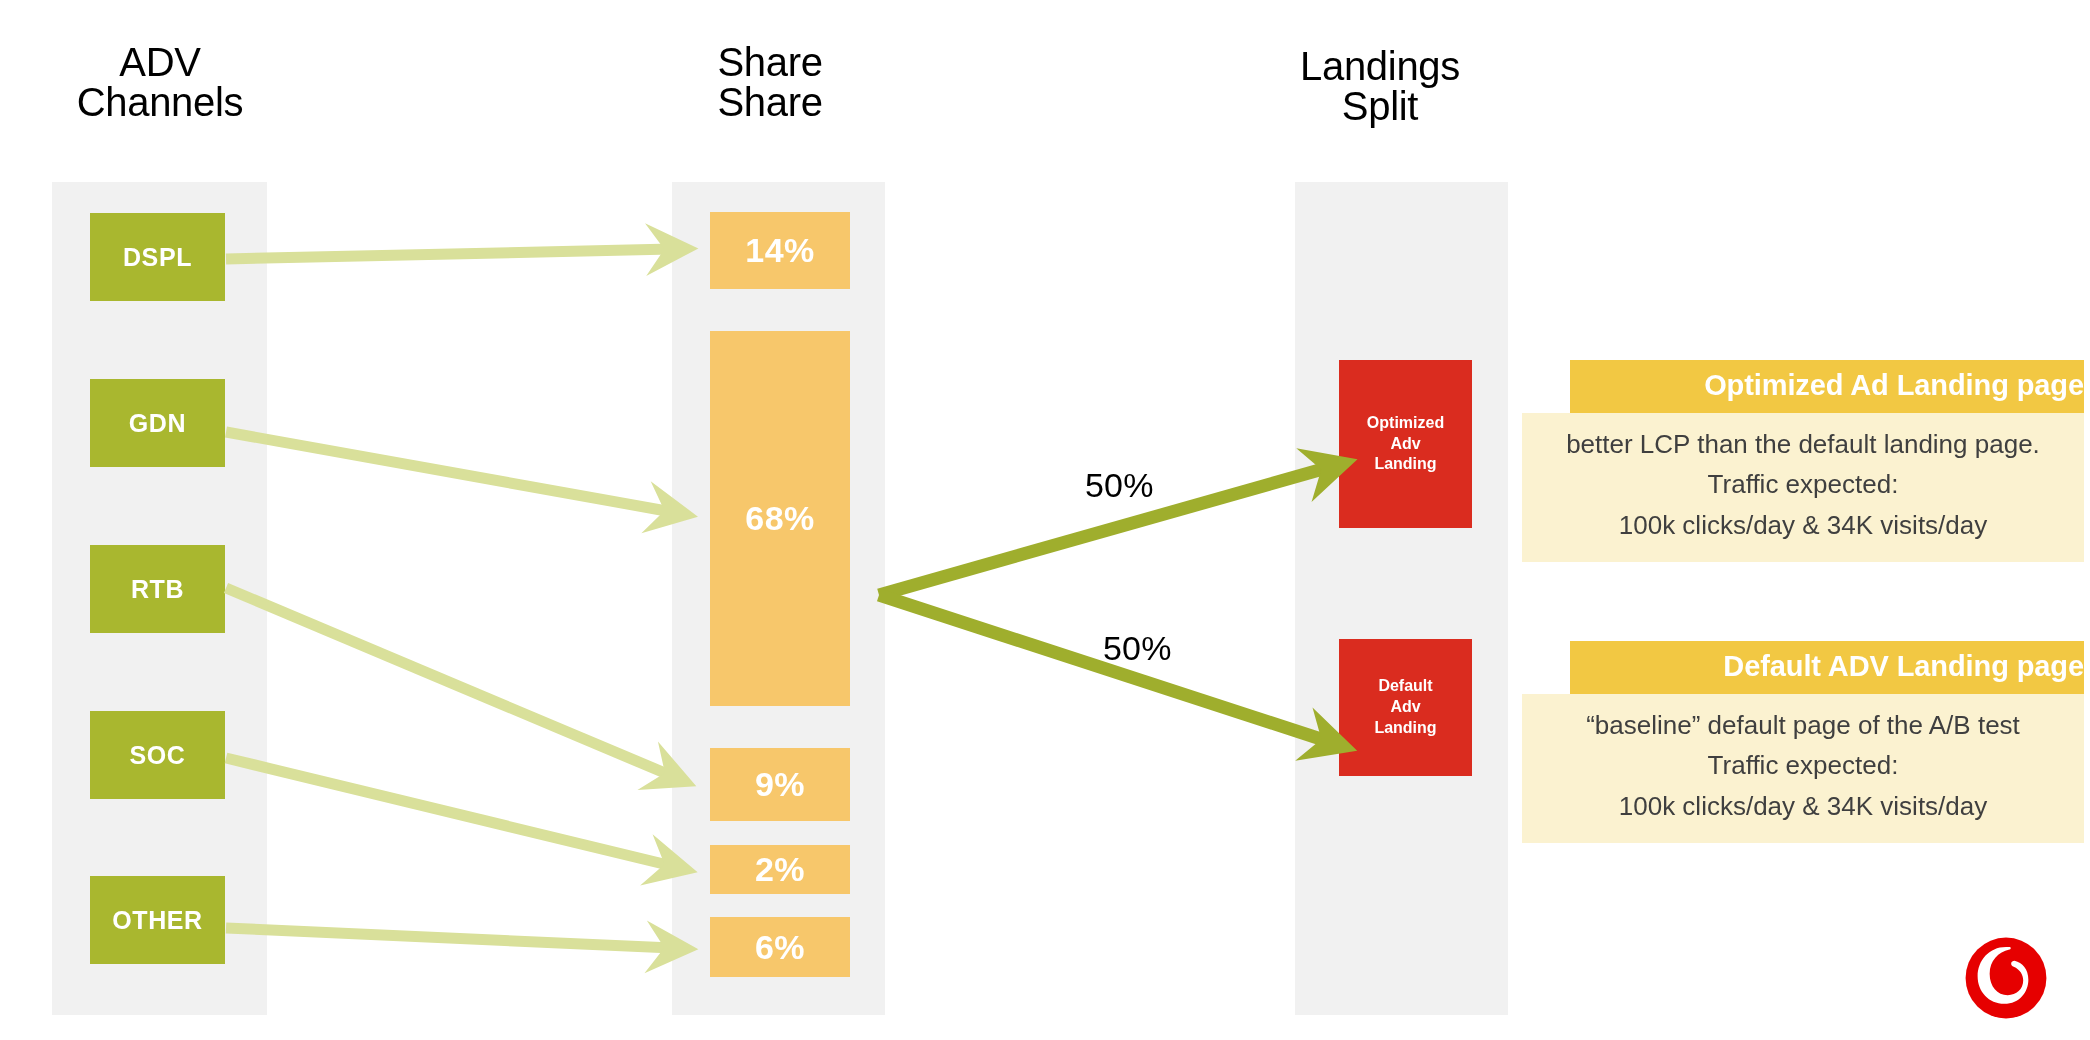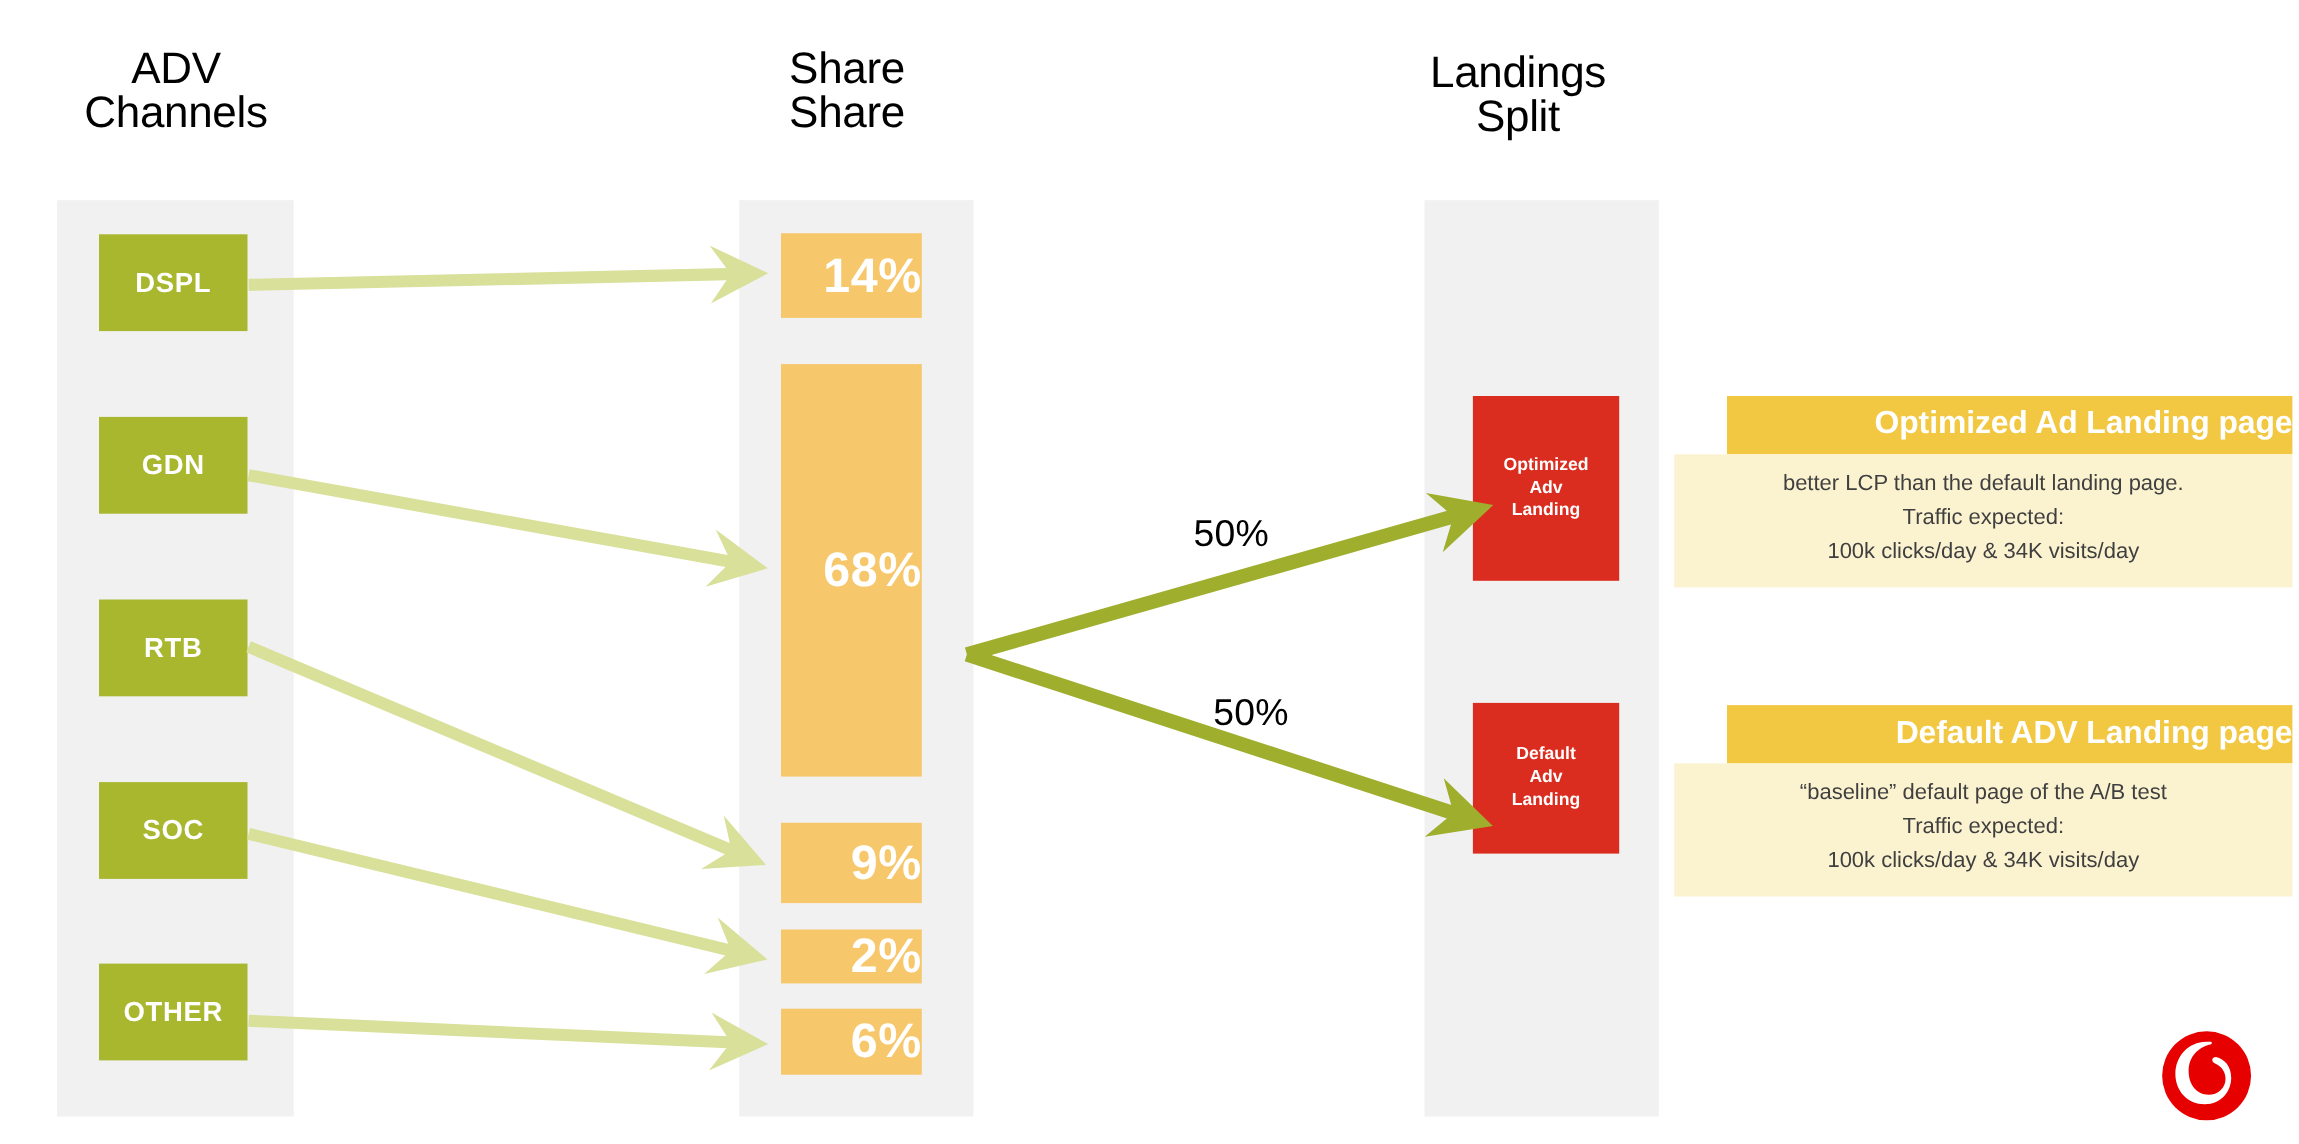--- a/index.html
+++ b/index.html
@@ -66,27 +66,27 @@
   #chan-2 { top: 545px; }
   #chan-3 { top: 711px; }
   #chan-4 { top: 876px; }
 
   
   .share-bar {
     position: absolute;
     background: #f7c76b;
     color: #ffffff;
     font-weight: bold;
-    font-size: 44px;
+    font-size: 34px;
     letter-spacing: 0.5px;
     display: flex;
     align-items: center;
-    justify-content: flex-end;
+    justify-content: center;
     left: 710px;
-    width: 128px;
+    width: 140px;
   }
   #share-0 { top: 212px; height: 77px; }
   #share-1 { top: 331px; height: 375px; }
   #share-2 { top: 748px; height: 73px; }
   #share-3 { top: 845px; height: 49px; }
   #share-4 { top: 917px; height: 60px; }
 
   
   .landing-box {
     position: absolute;
@@ -121,21 +121,21 @@
     font-weight: bold;
     font-size: 29px;
     text-align: right;
     padding: 9px 0 11px 0;
     letter-spacing: -0.1px;
     margin-left: 48px;
   }
   .info-body {
     background: #fbf2d0;
     color: #3f3f3f;
-    font-size: 20px;
+    font-size: 26px;
     line-height: 1.55;
     text-align: center;
     padding: 11px 14px 17px 14px;
   }
   .info-body span { display: block; }
 
   
   .split-label {
     position: absolute;
     font-size: 34px;

